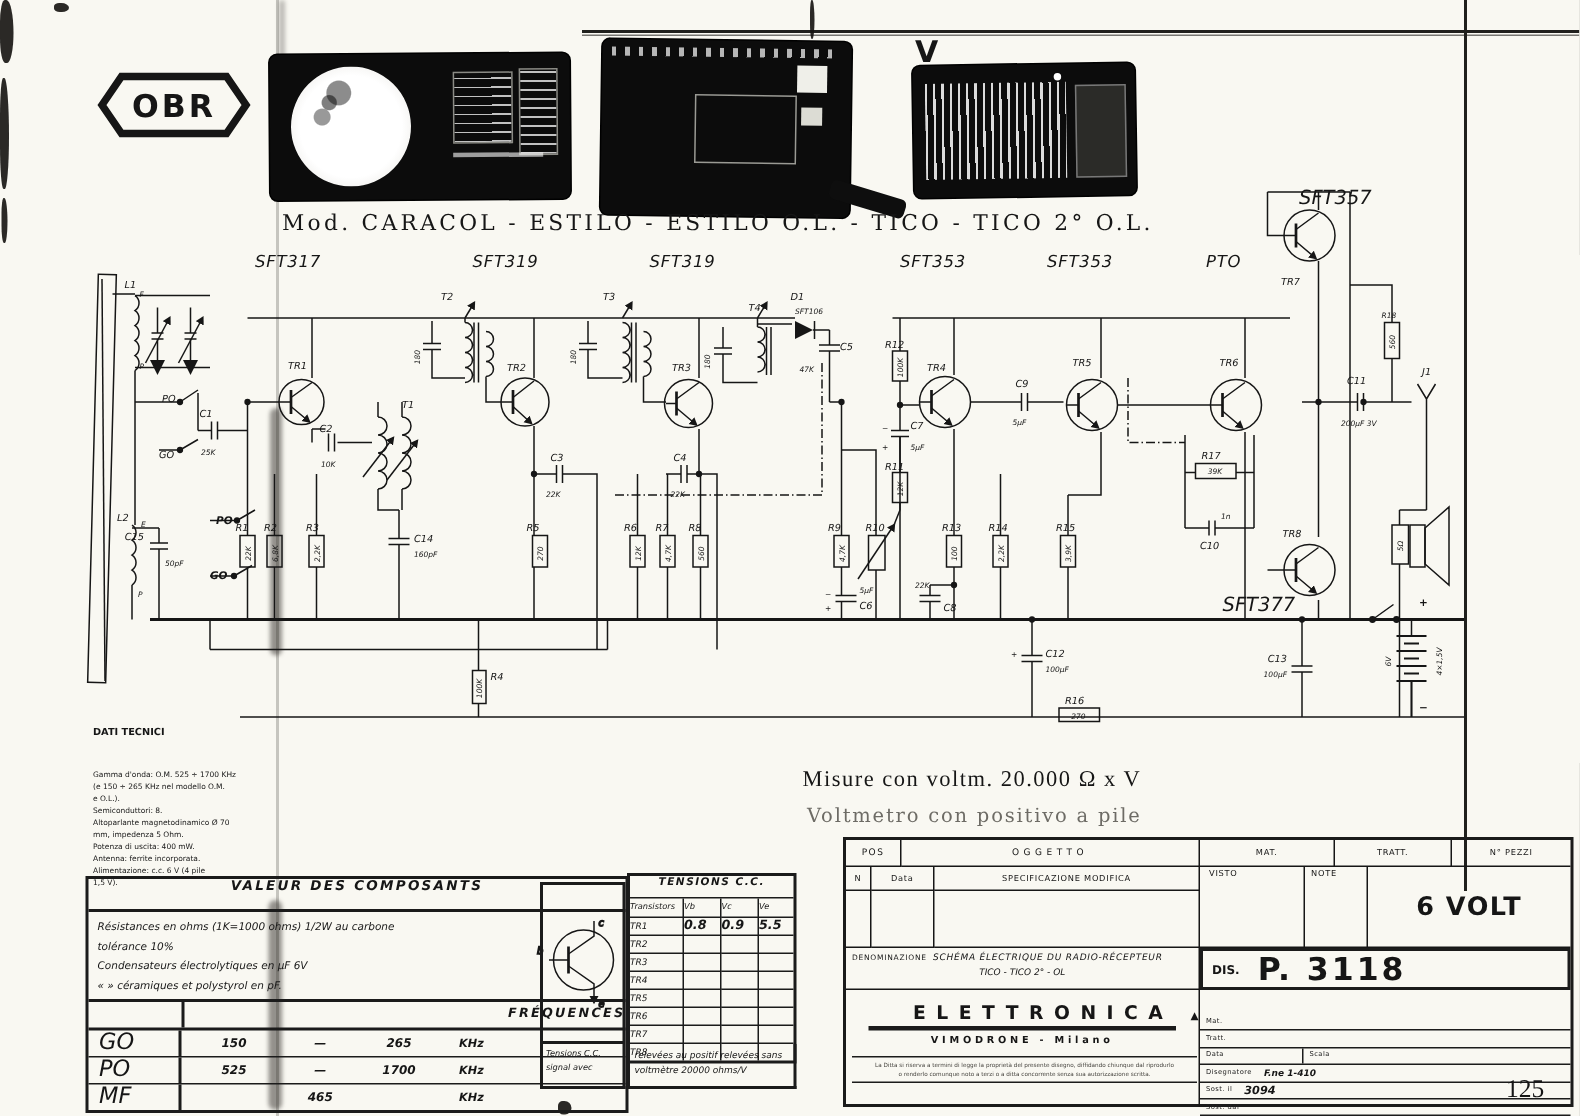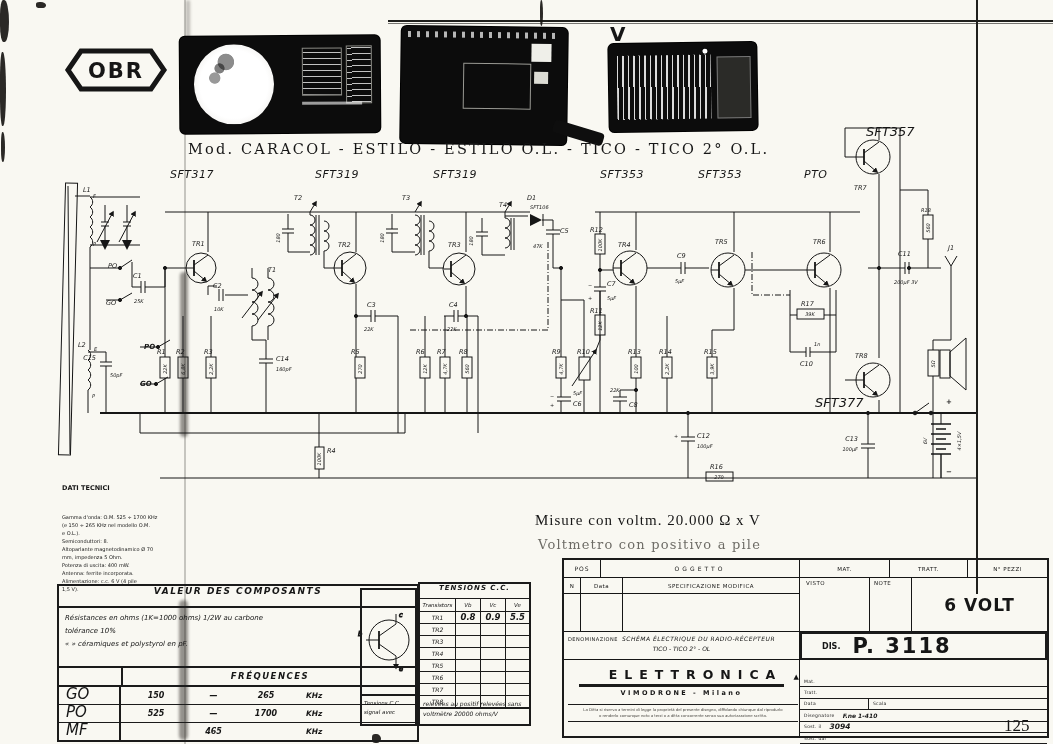--- a/index.html
+++ b/index.html
@@ -31,38 +31,38 @@
   .dati{width:138px;font-size:5px;line-height:8px}
   .dati .dt-title{font-weight:bold;font-size:6.5px;margin-bottom:21px}
   
   .ctable{width:362px;border:2px solid #1b1b1b;box-sizing:border-box;background:rgba(255,255,255,.0)}
   .ct-title{height:20px;line-height:20px;text-align:center;font:italic bold 9px "DejaVu Sans",sans-serif;
             letter-spacing:1.5px;border-bottom:2px solid #1b1b1b}
   .ct-notes{height:60px;border-bottom:2px solid #1b1b1b;padding:4px 6px;box-sizing:border-box;
             font:italic 7px "DejaVu Sans",sans-serif;line-height:13px}
   .ct-fhead{display:flex;height:17px;border-bottom:2px solid #1b1b1b}
   .ct-fhead .bcol{width:62px;border-right:2px solid #1b1b1b}
-  .ct-fhead .ftitle{flex:1;text-align:center;font:italic bold 8.5px "DejaVu Sans",sans-serif;
+  .ct-fhead .ftitle{flex:1;text-align:right;font:italic bold 8.5px "DejaVu Sans",sans-serif;
             letter-spacing:1.5px;line-height:17px}
   .ct-row{display:grid;grid-template-columns:62px 70px 45px 60px 1fr;height:17px;border-bottom:1.5px solid #1b1b1b}
   .ct-row:last-child{border-bottom:none}
   .ct-row .band{font:italic 15px "DejaVu Sans",sans-serif;border-right:2px solid #1b1b1b;
             padding-left:7px;line-height:15px}
   .ct-row .cv{font:italic bold 8px "DejaVu Sans",sans-serif;text-align:center;line-height:17px}
   .ct-row .cu{font:italic bold 7.5px "DejaVu Sans",sans-serif;line-height:17px;padding-left:10px}
   
   .pinbox{width:57px;height:108px;border:2px solid #1b1b1b;box-sizing:border-box}
   .tfootL{width:57px;height:30px;border:2px solid #1b1b1b;border-top:none;box-sizing:border-box;
           font:italic 5.5px "DejaVu Sans",sans-serif;padding:3px 2px;line-height:9px}
   .ttable{width:113px;border:2px solid #1b1b1b;box-sizing:border-box}
   .tt-title{height:14px;line-height:14px;text-align:center;font:italic bold 7px "DejaVu Sans",sans-serif;
           letter-spacing:1px;border-bottom:1.5px solid #1b1b1b}
   .tt-head,.tt-row{display:grid;grid-template-columns:36px 25px 25px 1fr}
   .tt-head div,.tt-row div{border-right:1px solid #1b1b1b;border-bottom:1px solid #1b1b1b;
-          text-align:center;overflow:hidden}
+          text-align:left;overflow:hidden}
   .tt-head div:last-child,.tt-row div:last-child{border-right:none}
   .tt-head div{font:italic 5.5px "DejaVu Sans",sans-serif;height:12px;line-height:12px}
   .tt-row div{font:italic 6px "DejaVu Sans",sans-serif;height:11px;line-height:11px}
   .tt-row div.hw{font:italic bold 8.5px "DejaVu Sans",sans-serif}
   .tt-row:last-child div{border-bottom:none}
   .tfootR{width:113px;height:30px;border:2px solid #1b1b1b;border-top:none;box-sizing:border-box;
           font:italic 6px "DejaVu Sans",sans-serif;padding:3px 3px;line-height:10px}
   
   .tblock{width:487px;height:180px;border:2px solid #1b1b1b;box-sizing:border-box;background:rgba(255,255,255,0)}
   .tb-cell{position:absolute;box-sizing:border-box;border-color:#1b1b1b}
@@ -453,20 +453,21 @@
     <div>Antenna: ferrite incorporata.</div>
     <div>Alimentazione: c.c. 6 V (4 pile</div>
     <div>1,5 V).</div>
   </div>
 
   <div class="abs ctable" style="left:57px;top:584px">
     <div class="ct-title">VALEUR  DES  COMPOSANTS</div>
     <div class="ct-notes">
       <div>Résistances  en ohms (1K=1000 ohms)  1/2W  au  carbone</div>
       <div>tolérance 10%</div>
+      <div>Condensateurs  électrolytiques  en  μF   6V</div>
       <div>«        »        céramiques  et  polystyrol  en  pF.</div>
     </div>
     <div class="ct-fhead">
       <div class="bcol"></div>
       <div class="ftitle">FRÉQUENCES</div>
     </div>
     <div class="ct-row">
       <div class="band">GO</div>
       <div class="cv">150</div>
       <div class="cv">—</div>
@@ -586,21 +587,21 @@
       </div>
     </div>
 
     <div class="tb-cell center lab55" style="left:236px;top:0;width:90px;height:18px;border-right:1px solid;border-bottom:1px solid">MAT.</div>
     <div class="tb-cell center lab55" style="left:326px;top:0;width:78px;height:18px;border-right:1px solid;border-bottom:1px solid">TRATT.</div>
     <div class="tb-cell center lab55" style="left:404px;top:0;width:79px;height:18px;border-bottom:1px solid">N° PEZZI</div>
     <div class="tb-cell lab55" style="left:236px;top:18px;width:70px;height:54px;border-right:1px solid;border-bottom:1px solid;padding:2px 0 0 6px">VISTO</div>
     <div class="tb-cell lab55" style="left:306px;top:18px;width:42px;height:54px;border-right:1px solid;border-bottom:1px solid;padding:2px 0 0 4px">NOTE</div>
     <div class="tb-cell center voltbig" style="left:348px;top:18px;width:135px;height:54px;border-bottom:1px solid">6 VOLT</div>
     <div class="tb-cell" style="left:236px;top:72px;width:247px;height:28px;border:2.5px solid #1b1b1b;display:flex;align-items:center">
-      <span style="font:bold 8px 'DejaVu Sans',sans-serif;margin-left:20px">DIS.</span>
+      <span style="font:bold 8px 'DejaVu Sans',sans-serif;margin-left:6px">DIS.</span>
       <span class="disnum" style="margin-left:12px">P. 3118</span>
     </div>
     <div class="tb-cell" style="left:236px;top:116px;width:247px;height:78px">
       <div class="srow">
           <span class="sl">Mat.</span>
           <span class="sv"></span>
         </div>
       <div class="srow">
           <span class="sl">Tratt.</span>
           <span class="sv"></span>

